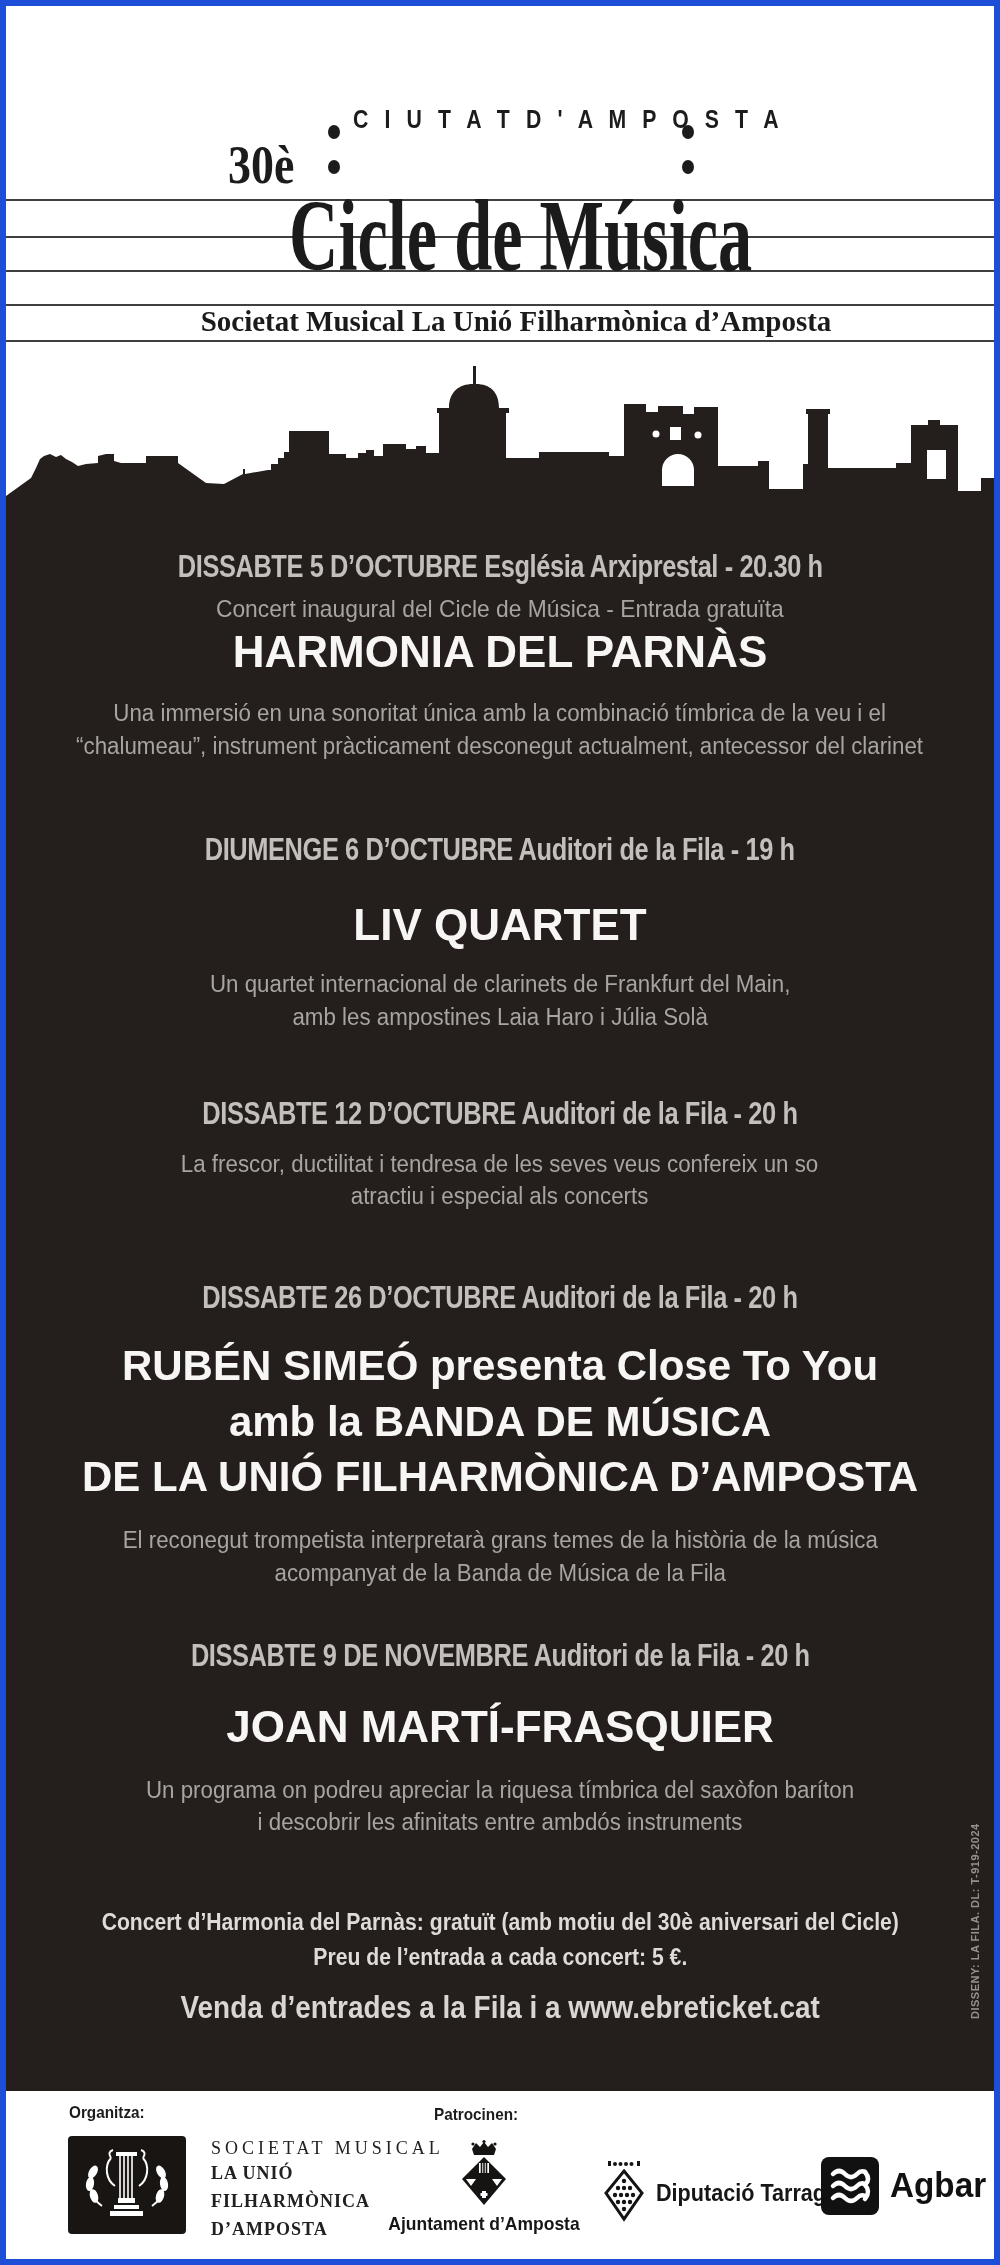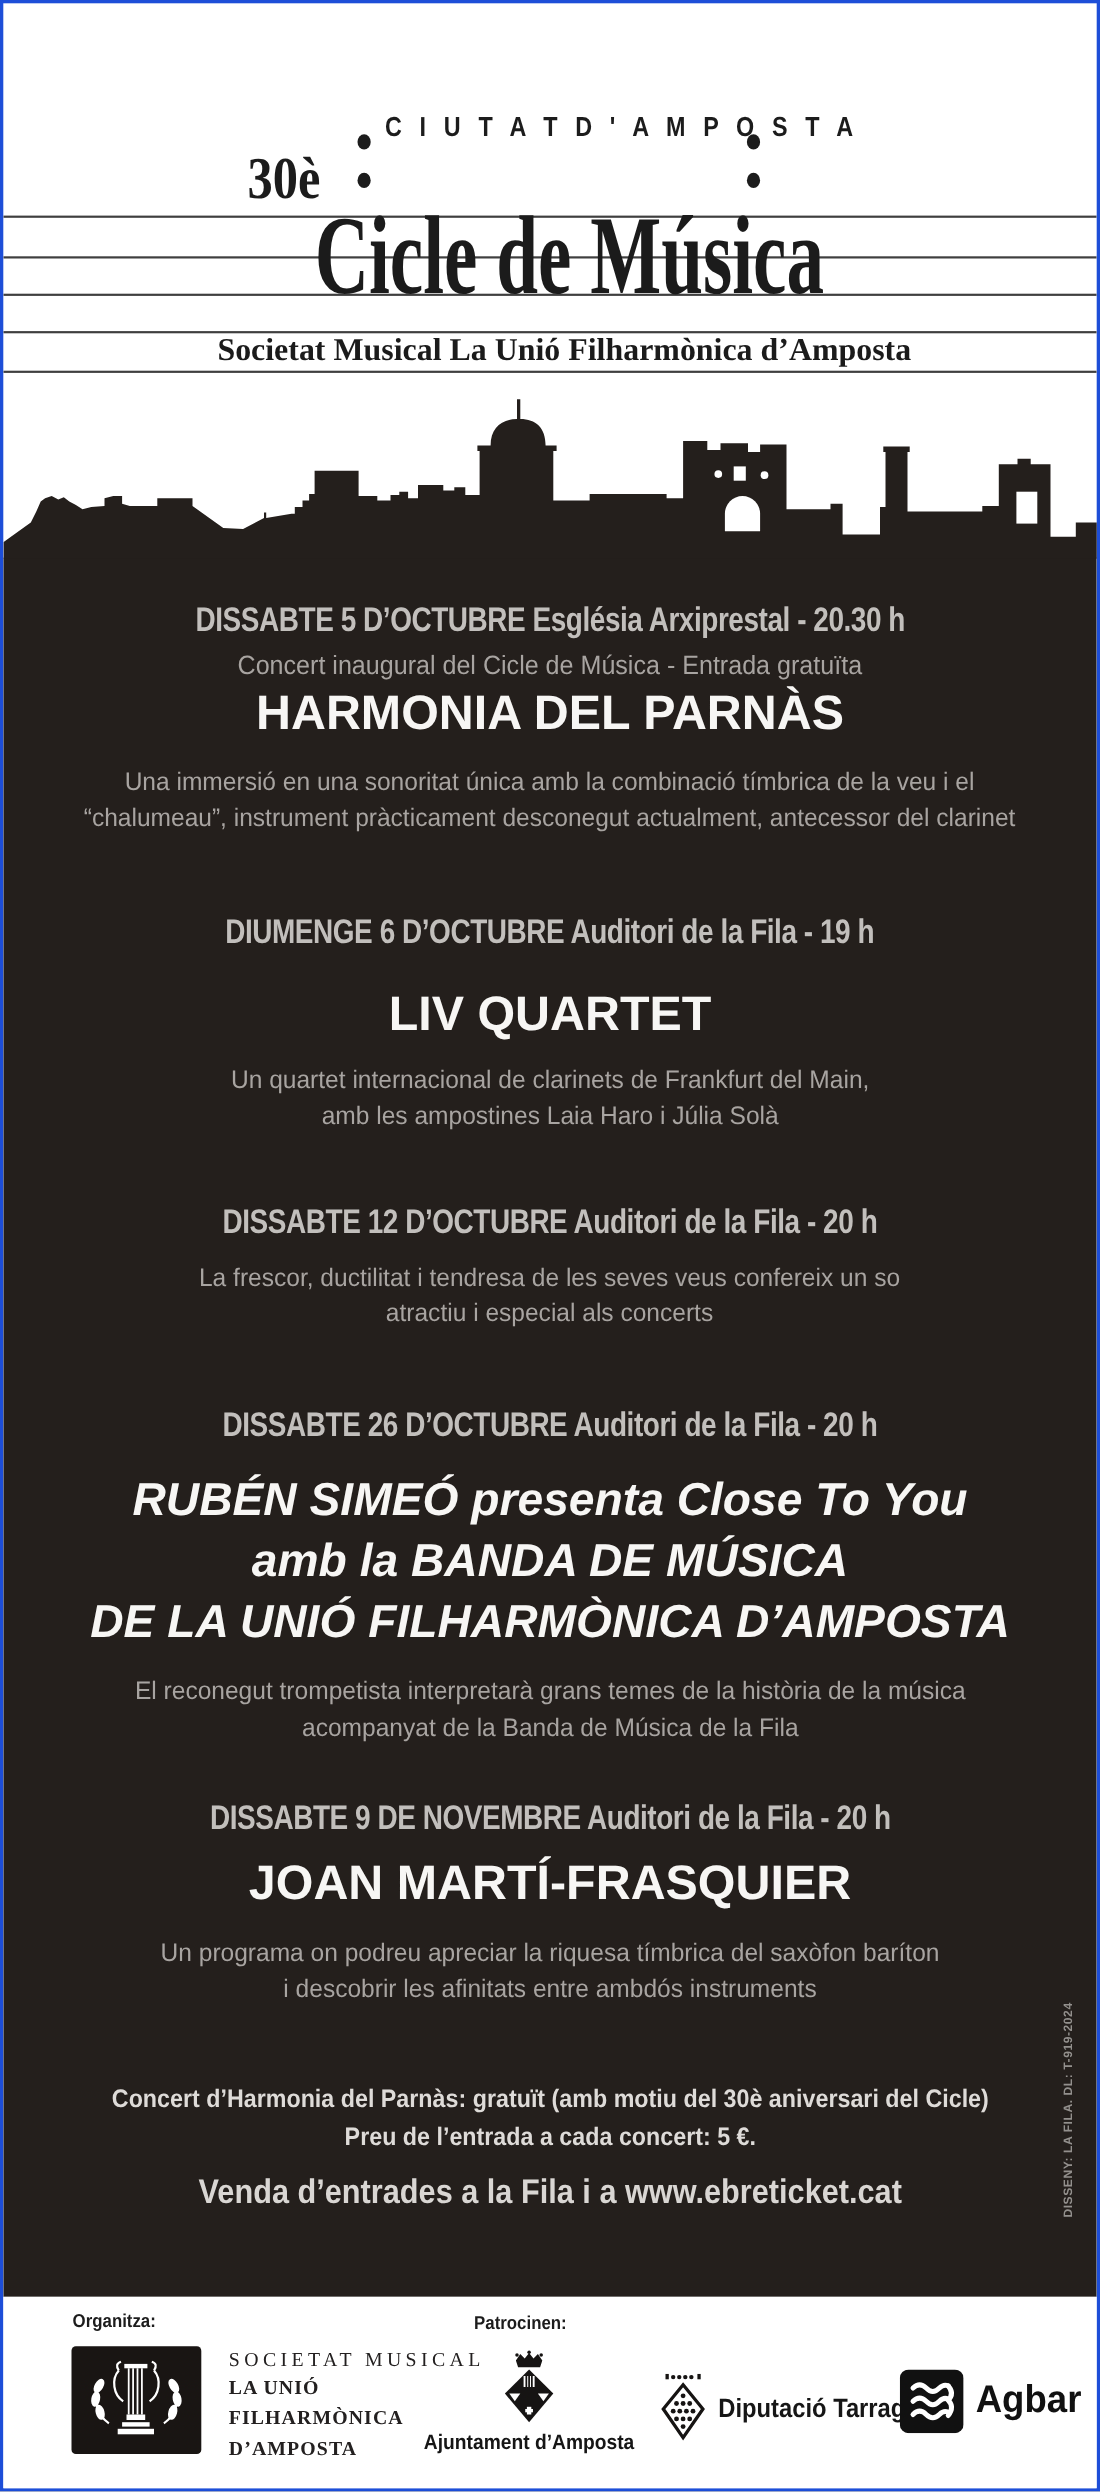--- a/index.html
+++ b/index.html
@@ -1,17 +1,17 @@
 <!DOCTYPE html>
 <html><head>
 <meta charset="utf-8">
 <style>
   html,body{margin:0;padding:0;background:#e8e8e8;}
   .poster{position:relative;width:1000px;height:2265px;margin:0 auto;background:#ffffff;
-          border:3px solid #1d4ed8;box-sizing:border-box;overflow:hidden;
+          border:6px solid #1d4ed8;box-sizing:border-box;overflow:hidden;
           font-family:"Liberation Sans",sans-serif;}
   .abs{position:absolute;}
 
   
   .staff-line{position:absolute;left:0;width:100%;height:2px;background:#3f3f3f;z-index:1;}
   .city-label{left:347px;top:99px;font-size:25px;font-weight:bold;letter-spacing:6px;
               color:#1c1c1c;transform:scaleX(.85);transform-origin:left top;z-index:4;white-space:nowrap;}
   .rdot{width:12px;height:14px;border-radius:50%;background:#1c1c1c;z-index:4;}
   .edition{left:222px;top:128px;font-family:"Liberation Serif",serif;font-weight:bold;
            font-size:54px;color:#1c1c1c;z-index:4;transform:scaleX(.85);transform-origin:left top;}
@@ -24,21 +24,21 @@
   
   .skyline{left:0;top:340px;z-index:3;display:block;}
 
   
   .body-black{left:0;top:504px;width:100%;height:1581px;background:#241f1c;z-index:2;
               display:flex;flex-direction:column;align-items:center;text-align:center;}
   .date-line{font-weight:bold;font-size:31px;letter-spacing:-.5px;color:#c2bfbc;
              transform:scaleX(.82);transform-origin:center top;white-space:nowrap;}
   .sub-note{font-size:24px;color:#a8a4a1;margin-top:10px;transform:scaleX(.95);transform-origin:center top;white-space:nowrap;}
   .concert-title{font-weight:bold;font-size:44px;color:#f7f6f4;line-height:1.32;white-space:nowrap;}
-  .concert-title.small{font-size:42px;font-style:italic;}
+  .concert-title.small{font-size:42px;}
   .desc{font-size:23px;color:#a8a4a1;line-height:1.42;transform:scaleX(.97);transform-origin:center top;white-space:nowrap;}
   .notes{font-weight:bold;font-size:23px;color:#dedbd8;line-height:1.5;transform:scaleX(.92);transform-origin:center top;}
   .venda{font-weight:bold;font-size:31px;color:#d9d6d3;margin-top:16px;transform:scaleX(.9);transform-origin:center top;white-space:nowrap;}
 
   .credit{left:895px;top:1931px;width:150px;height:14px;z-index:5;
           transform:rotate(-90deg);transform-origin:center center;
           font-size:11px;font-weight:bold;letter-spacing:.5px;color:#93908d;text-align:center;white-space:nowrap;}
 
   
   .footer{left:0;top:2085px;width:100%;height:180px;background:#ffffff;z-index:2;}
@@ -122,21 +122,21 @@
       <div>RUBÉN SIMEÓ presenta Close To You</div>
       <div>amb la BANDA DE MÚSICA</div>
       <div>DE LA UNIÓ FILHARMÒNICA D’AMPOSTA</div>
     </div>
     <div class="desc" style="margin-top:20px">
       <div>El reconegut trompetista interpretarà grans temes de la història de la música</div>
       <div>acompanyat de la Banda de Música de la Fila</div>
     </div>
 
     <div class="date-line" style="margin-top:48px">DISSABTE 9 DE NOVEMBRE Auditori de la Fila - 20 h</div>
-    <div class="concert-title" style="margin-top:12px">JOAN MARTÍ-FRASQUIER</div>
+    <div class="concert-title" style="margin-top:24px">JOAN MARTÍ-FRASQUIER</div>
     <div class="desc" style="margin-top:18px">
       <div>Un programa on podreu apreciar la riquesa tímbrica del saxòfon baríton</div>
       <div>i descobrir les afinitats entre ambdós instruments</div>
     </div>
 
     <div class="notes" style="margin-top:66px">
       <div>Concert d’Harmonia del Parnàs: gratuït (amb motiu del 30è aniversari del Cicle)</div>
       <div>Preu de l’entrada a cada concert: 5 €.</div>
     </div>
     <div class="venda">Venda d’entrades a la Fila i a www.ebreticket.cat</div>

